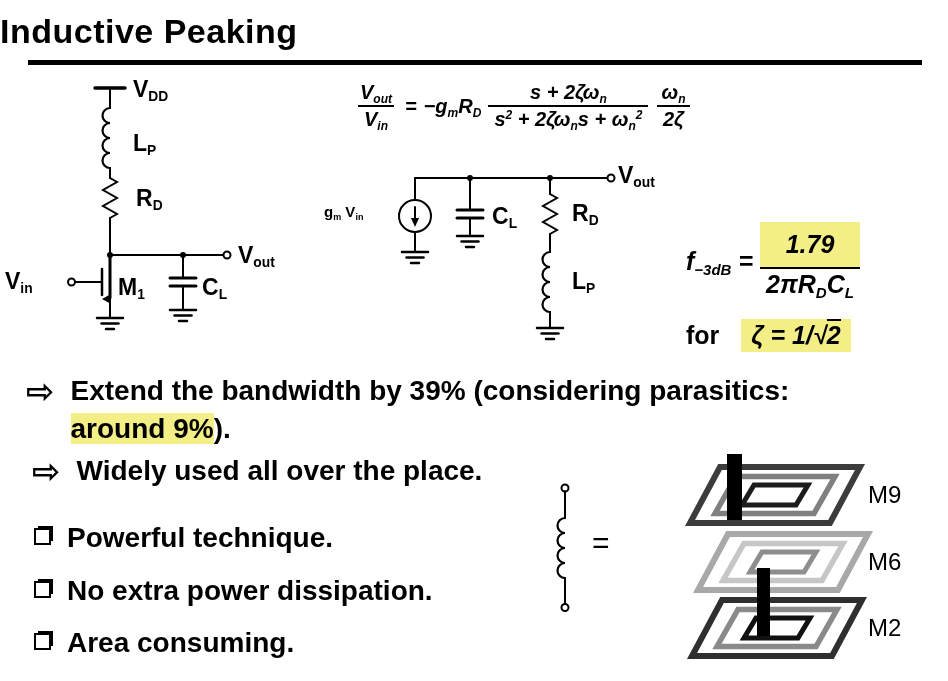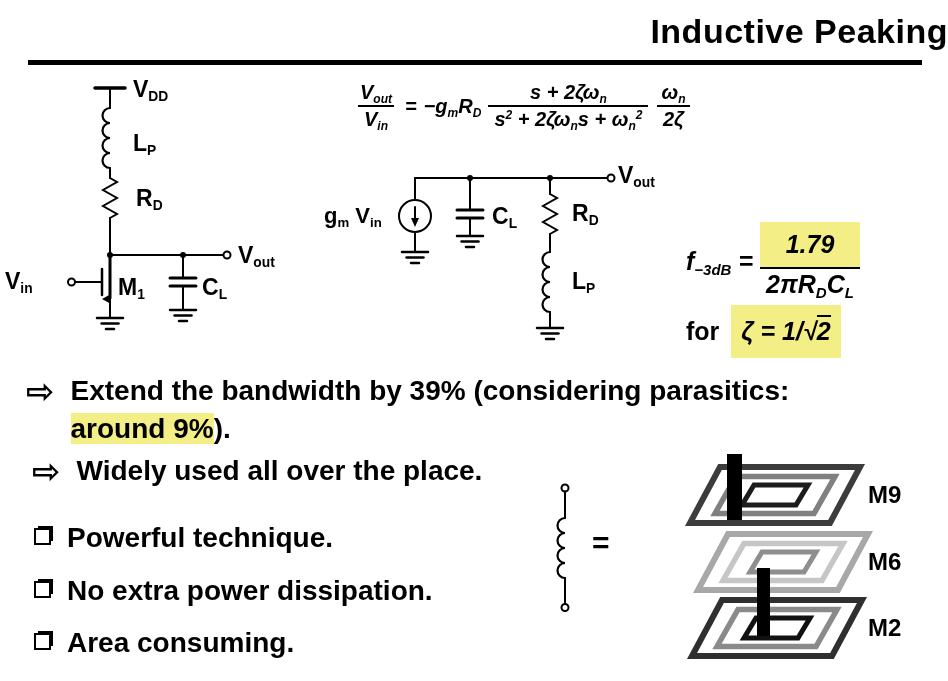--- a/index.html
+++ b/index.html
@@ -1,43 +1,43 @@
 <!DOCTYPE html>
 <html><head>
 <meta charset="utf-8">
 <style>
   html,body{margin:0;padding:0;background:#fff}
   .slide{position:relative;width:948px;height:681px;background:#ffffff;color:#000;
          font-family:"Liberation Sans",sans-serif;overflow:hidden}
   .abs{position:absolute}
-  .title{position:absolute;top:12px;left:0;width:100%;text-align:right;
+  .title{position:absolute;top:12px;left:0;width:100%;text-align:left;
          font-size:34px;font-weight:bold;letter-spacing:0.5px}
   .rule{position:absolute;top:60px;left:28px;width:894px;height:5px;background:#000}
   .lbl{position:absolute;font-weight:bold;font-size:23px;white-space:nowrap}
   sub{font-size:0.6em;line-height:0;vertical-align:-0.3em;font-style:inherit}
   sup{font-size:0.6em;line-height:0;vertical-align:0.55em}
   .ol{border-top:2px solid #000}
   .eq{position:absolute;display:flex;align-items:center;font-weight:bold;font-style:italic;
       white-space:nowrap;gap:7px}
   .main-eq{font-size:20px}
   .bw-eq{font-size:25px}
   .cond-eq{font-size:25px}
   .frac{display:inline-flex;flex-direction:column;align-items:center}
   .frac>span{padding:1px 6px;text-align:center}
   .frac .den{border-top:2.5px solid #000}
   .hl{background:#f3ee86}
   .bw-eq .num{align-self:stretch;padding:8px 14px}
-  .cond-eq .hl{padding:12px 10px}
+  .cond-eq .hl{padding:2px 10px}
   .up{font-style:normal}
   .bullet{position:absolute;display:flex;gap:16px;align-items:flex-start}
   .arrow{font-size:34px;font-weight:bold;line-height:38px;font-family:"DejaVu Sans",sans-serif}
   .btext{font-size:28px;font-weight:bold;line-height:38px}
   .sqb{width:13px;height:13px;border:2.5px solid #000;box-shadow:3px -3px 0 -1px #000;
        margin-top:9px;flex:none}
-  .mlabel{position:absolute;font-weight:bold;font-size:24px;white-space:nowrap}
+  .mlabel{position:absolute;font-weight:normal;font-size:24px;white-space:nowrap}
   svg{display:block}
 </style>
 </head>
 <body>
 
 <div class="slide">
 
   <div class="title">Inductive Peaking</div>
   <div class="rule"></div>
 
@@ -138,36 +138,36 @@
         <path d="M215,74 V92"></path>
         <path d="M215,92 A7.5,7.5 0 0 0 215,107 A7.5,7.5 0 0 0 215,122 A7.5,7.5 0 0 0 215,137 A7.5,7.5 0 0 0 215,152" stroke-width="2.2"></path>
         <path d="M215,152 V168"></path>
         <path d="M202,168 H228" stroke-width="2.5"></path>
         <path d="M206.5,173.5 H223.5" stroke-width="2.5"></path>
         <path d="M211,179 H219" stroke-width="2.5"></path>
       </g>
       <circle cx="276" cy="18" r="3.5" fill="#fff"></circle>
     </g>
   </svg>
-  <span class="lbl" style="left:324px;top:203px;font-size:22px">g<sub>m</sub> V<sub>in</sub></span>
+  <span class="lbl" style="left:324px;top:203px;font-size:15px">g<sub>m</sub> V<sub>in</sub></span>
   <span class="lbl" style="left:492px;top:203px">C<sub>L</sub></span>
   <span class="lbl" style="left:572px;top:200px">R<sub>D</sub></span>
   <span class="lbl" style="left:572px;top:268px">L<sub>P</sub></span>
   <span class="lbl" style="left:618px;top:162px">V<sub>out</sub></span>
 
   <div class="eq bw-eq" style="left:686px;top:222px">
     <span>f<sub>−3dB</sub></span>
     <span>=</span>
     <span class="frac">
       <span class="num hl">1.79</span>
       <span class="den">2πR<sub>D</sub>C<sub>L</sub></span>
     </span>
   </div>
 
-  <div class="eq cond-eq" style="left:686px;top:305px;gap:12px">
+  <div class="eq cond-eq" style="left:686px;top:319px;gap:22px">
     <span class="up">for</span>
     <span class="hl">ζ = 1/√<span class="ol">2</span></span>
   </div>
 
   <div class="bullet" style="left:26px;top:372px">
     <span class="arrow">⇨</span>
     <div class="btext">
       <div><span>Extend the bandwidth by 39% (considering parasitics:</span></div>
       <div>
         <span class="hl">around 9%</span><span>).</span>

